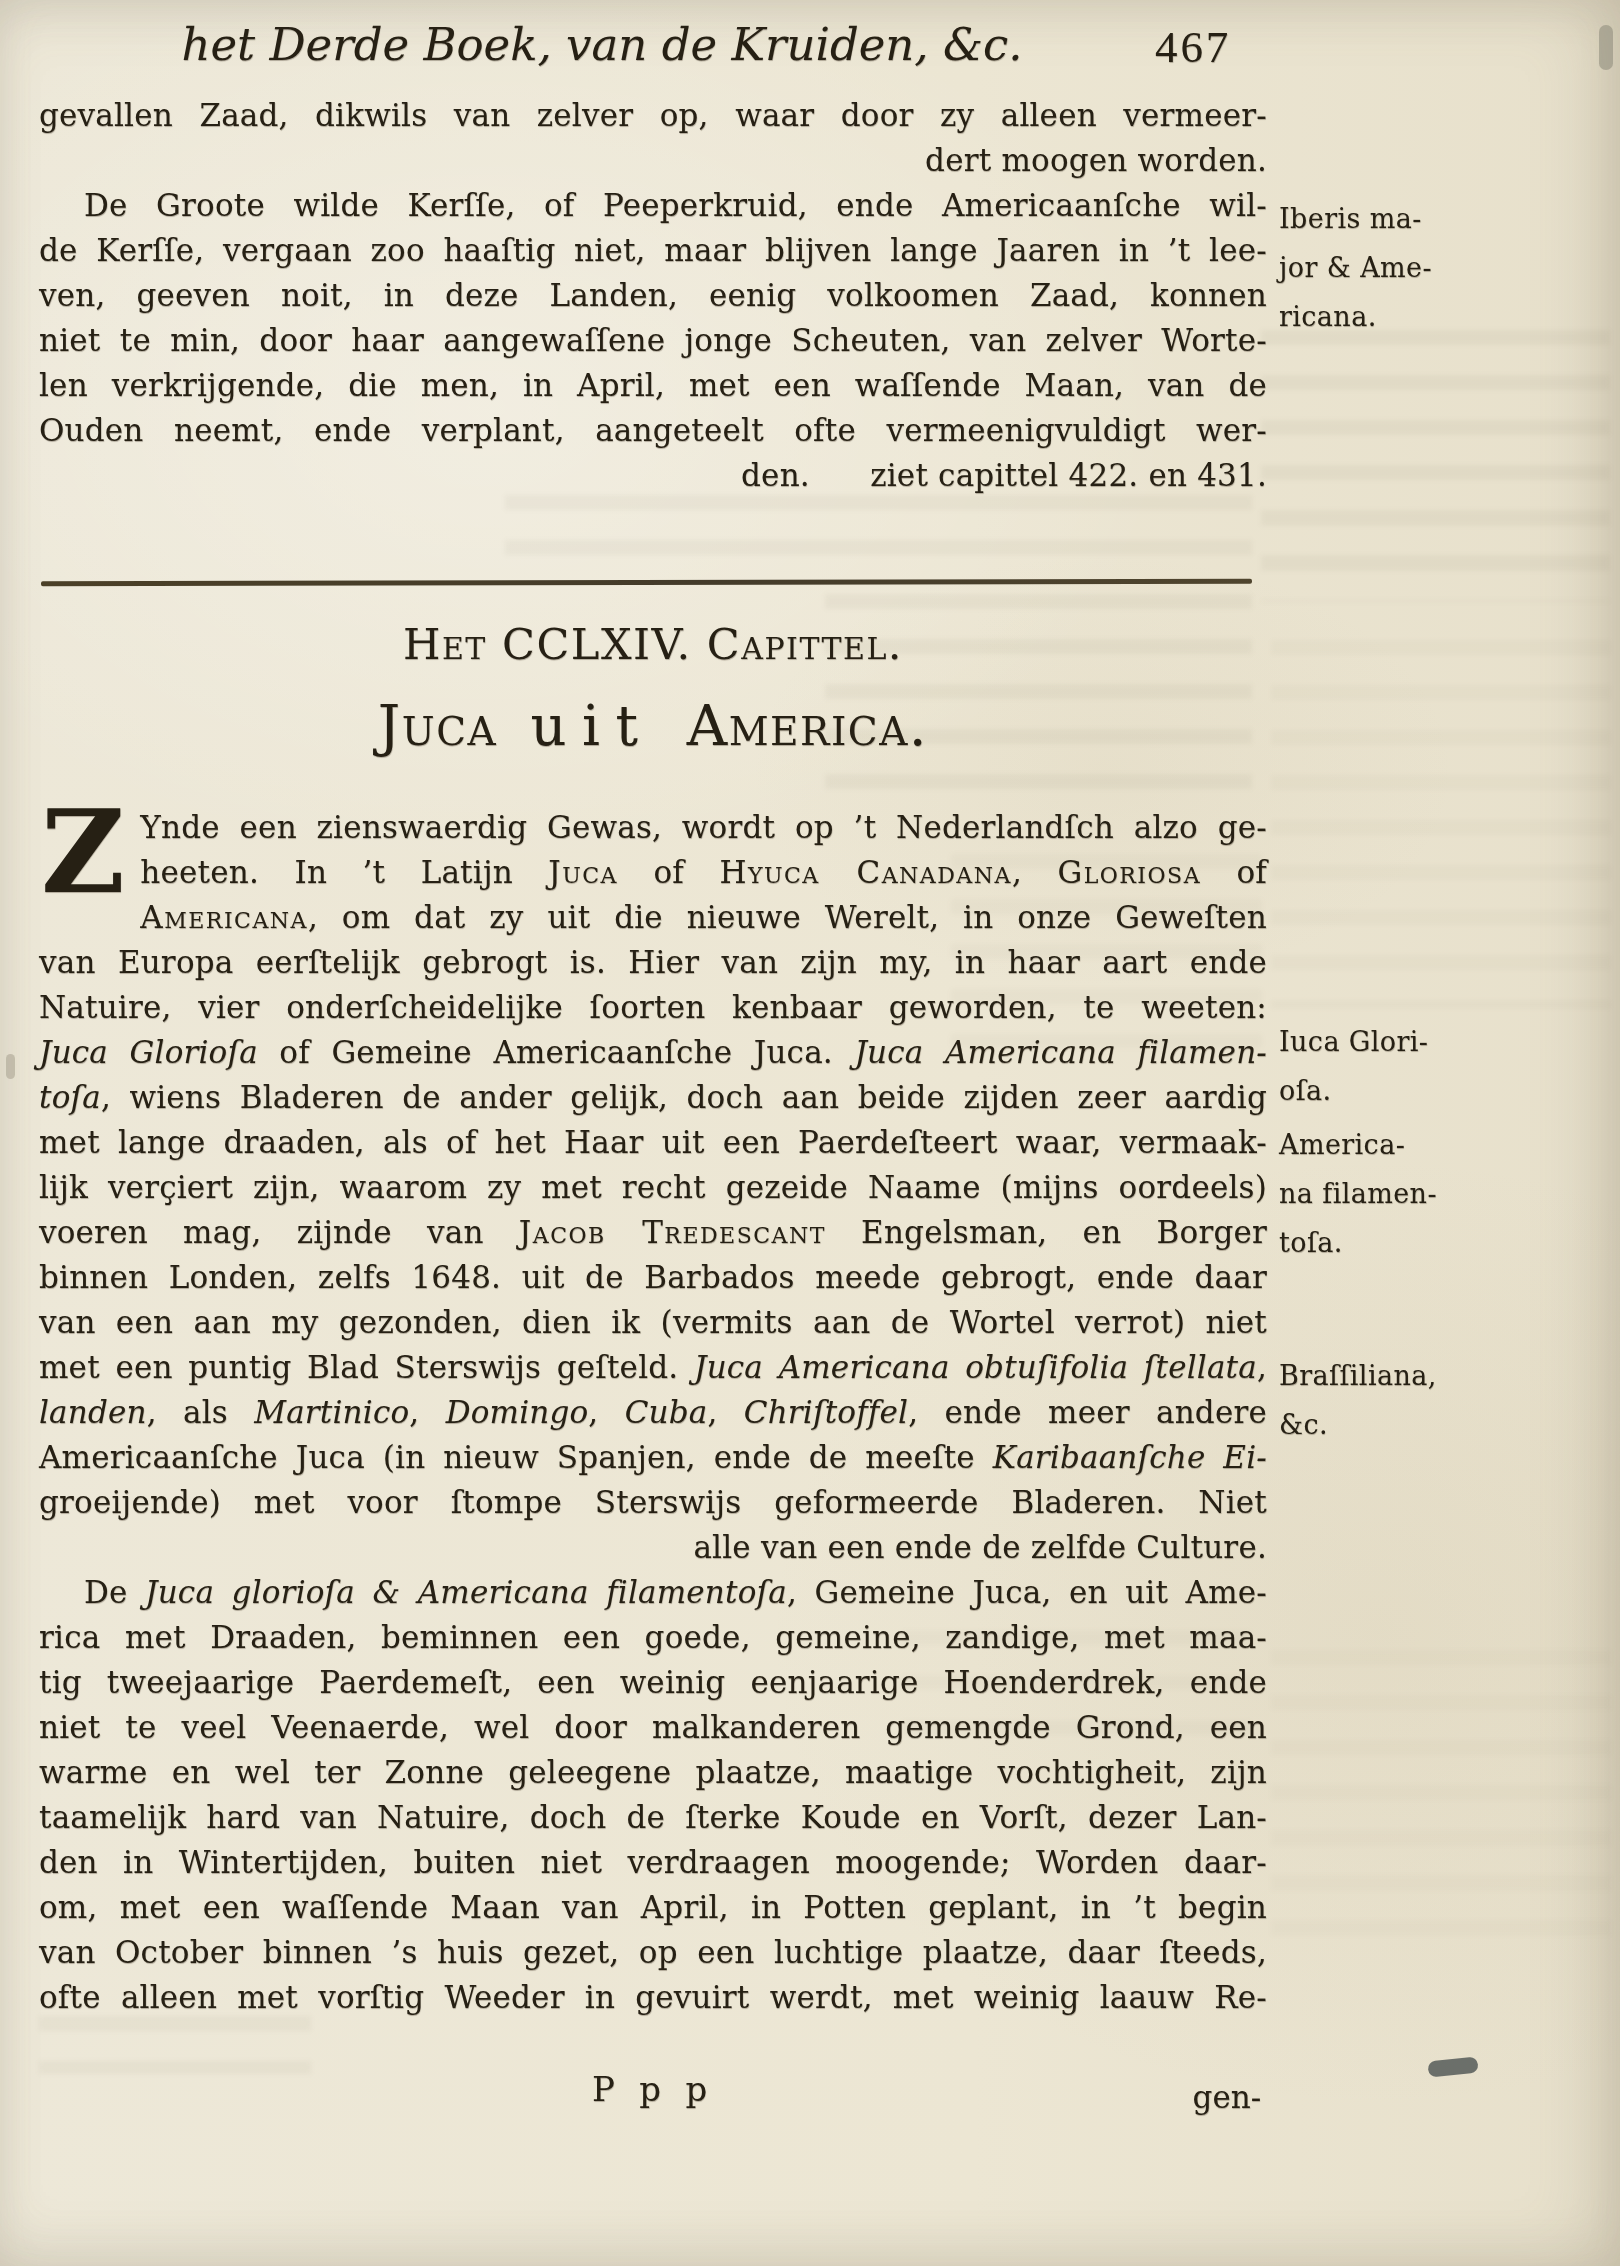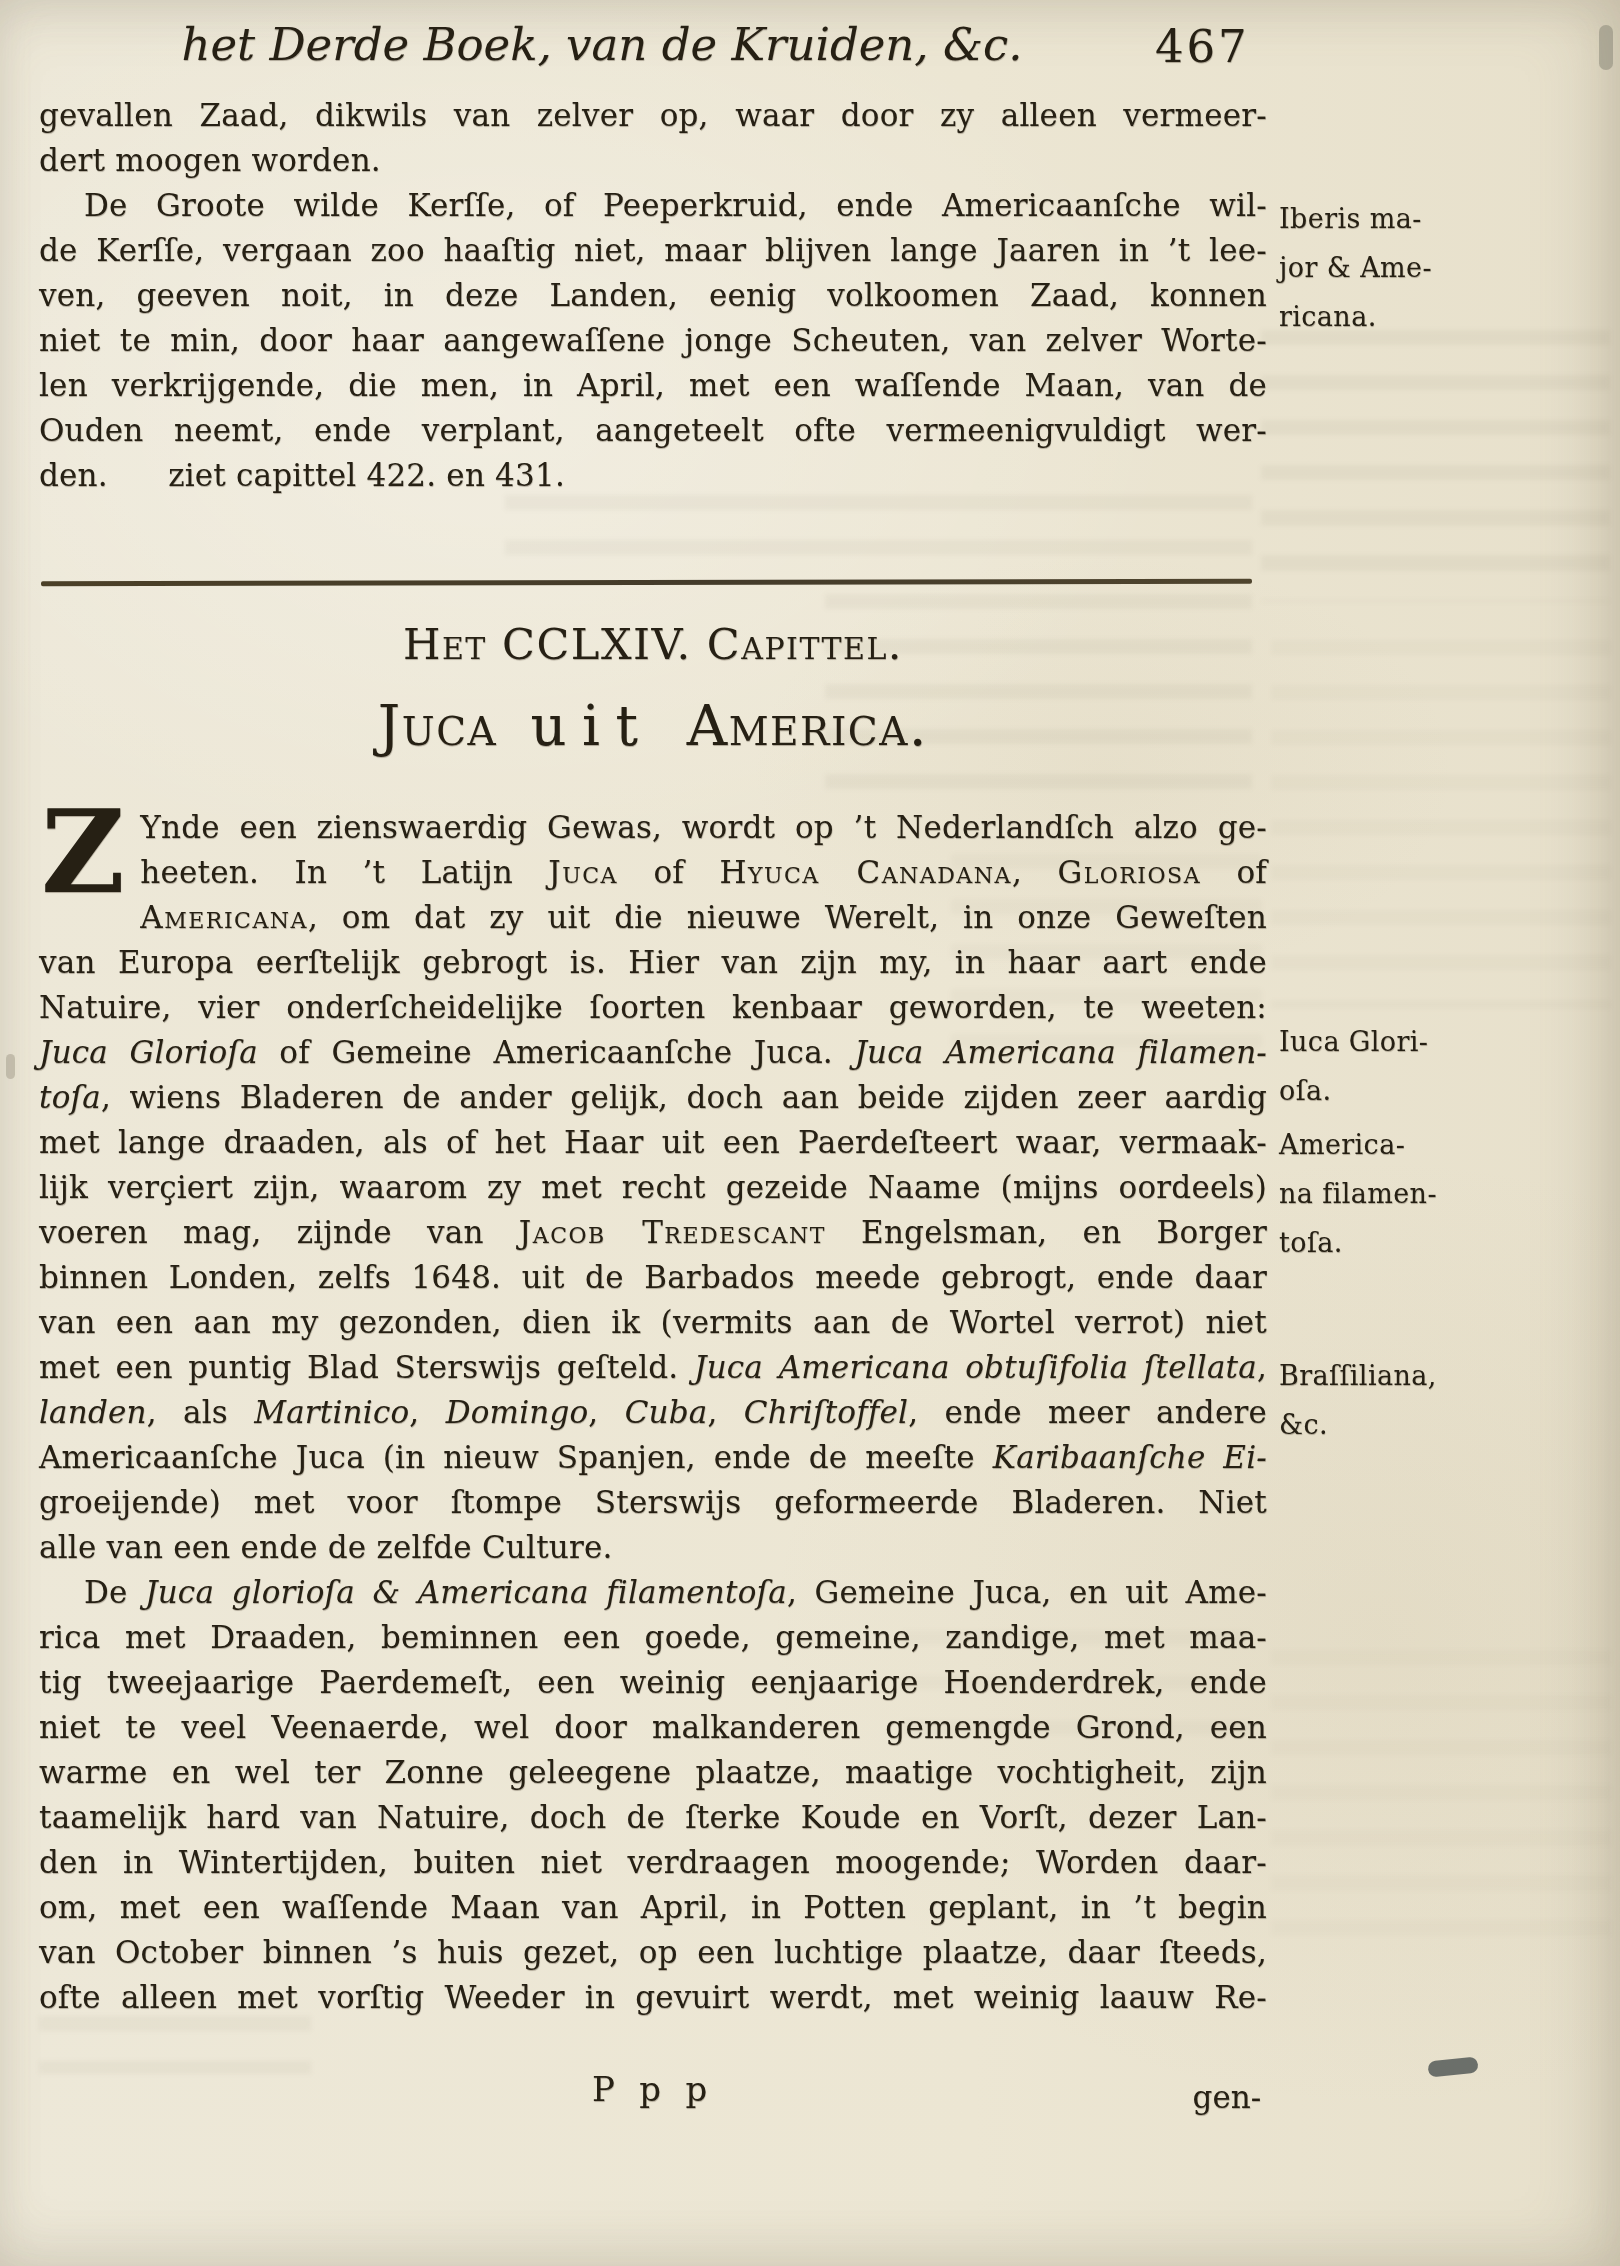--- a/index.html
+++ b/index.html
@@ -17,30 +17,30 @@
       linear-gradient(90deg,#ede8d8 0%, #ece6d3 60%, #e7e0cb 100%);
     box-shadow: inset -25px 0 68px rgba(110,100,80,.18),
                 inset 0 -17.5px 49px rgba(110,100,80,.08),
                 inset 0 13.6px 39px rgba(110,100,80,.07);
   }
   .page *{text-shadow:0.4px 0.6px 0.7px rgba(40,28,14,0.30);}
 
   
   .tline{height:45px;line-height:45px;text-align:justify;font-size:31px;letter-spacing:0.2px;}
   .tline::after{content:"";display:inline-block;width:100%;height:0;vertical-align:top;}
-  .tline.last{text-align:left;}
+  .tline.last{text-align:right;}
   .tline.last::after{content:none;}
   .seg-r{font-style:normal;}
   .seg-i{font-style:italic;}
   .seg-sc{font-variant:small-caps;letter-spacing:1.5px;}
 
   
   .header-title{position:absolute;left:39px;top:15.5px;width:1126px;text-align:center;
     font-style:italic;font-weight:400;font-size:45px;line-height:58px;}
-  .page-number{position:absolute;left:1155px;top:17.5px;font-size:45px;line-height:58px;letter-spacing:2.9px;}
+  .page-number{position:absolute;left:1155px;top:17.5px;font-size:45px;line-height:58px;letter-spacing:2.9px;font-family:Liberation Serif, serif;}
 
   
   .textcol1{position:absolute;left:39px;top:93px;width:1228px;}
   .textcol2{position:absolute;left:39px;top:805px;width:1228px;}
 
   .rule{position:absolute;left:41px;top:580px;width:1211px;height:4.9px;
     background:linear-gradient(90deg,#35290f 0%,#2c2312 55%,#3a2f18 100%);
     transform:rotate(-0.12deg);border-radius:1.9px;opacity:.88;}
 
   .chap1{position:absolute;left:39px;top:617px;width:1228px;text-align:center;

